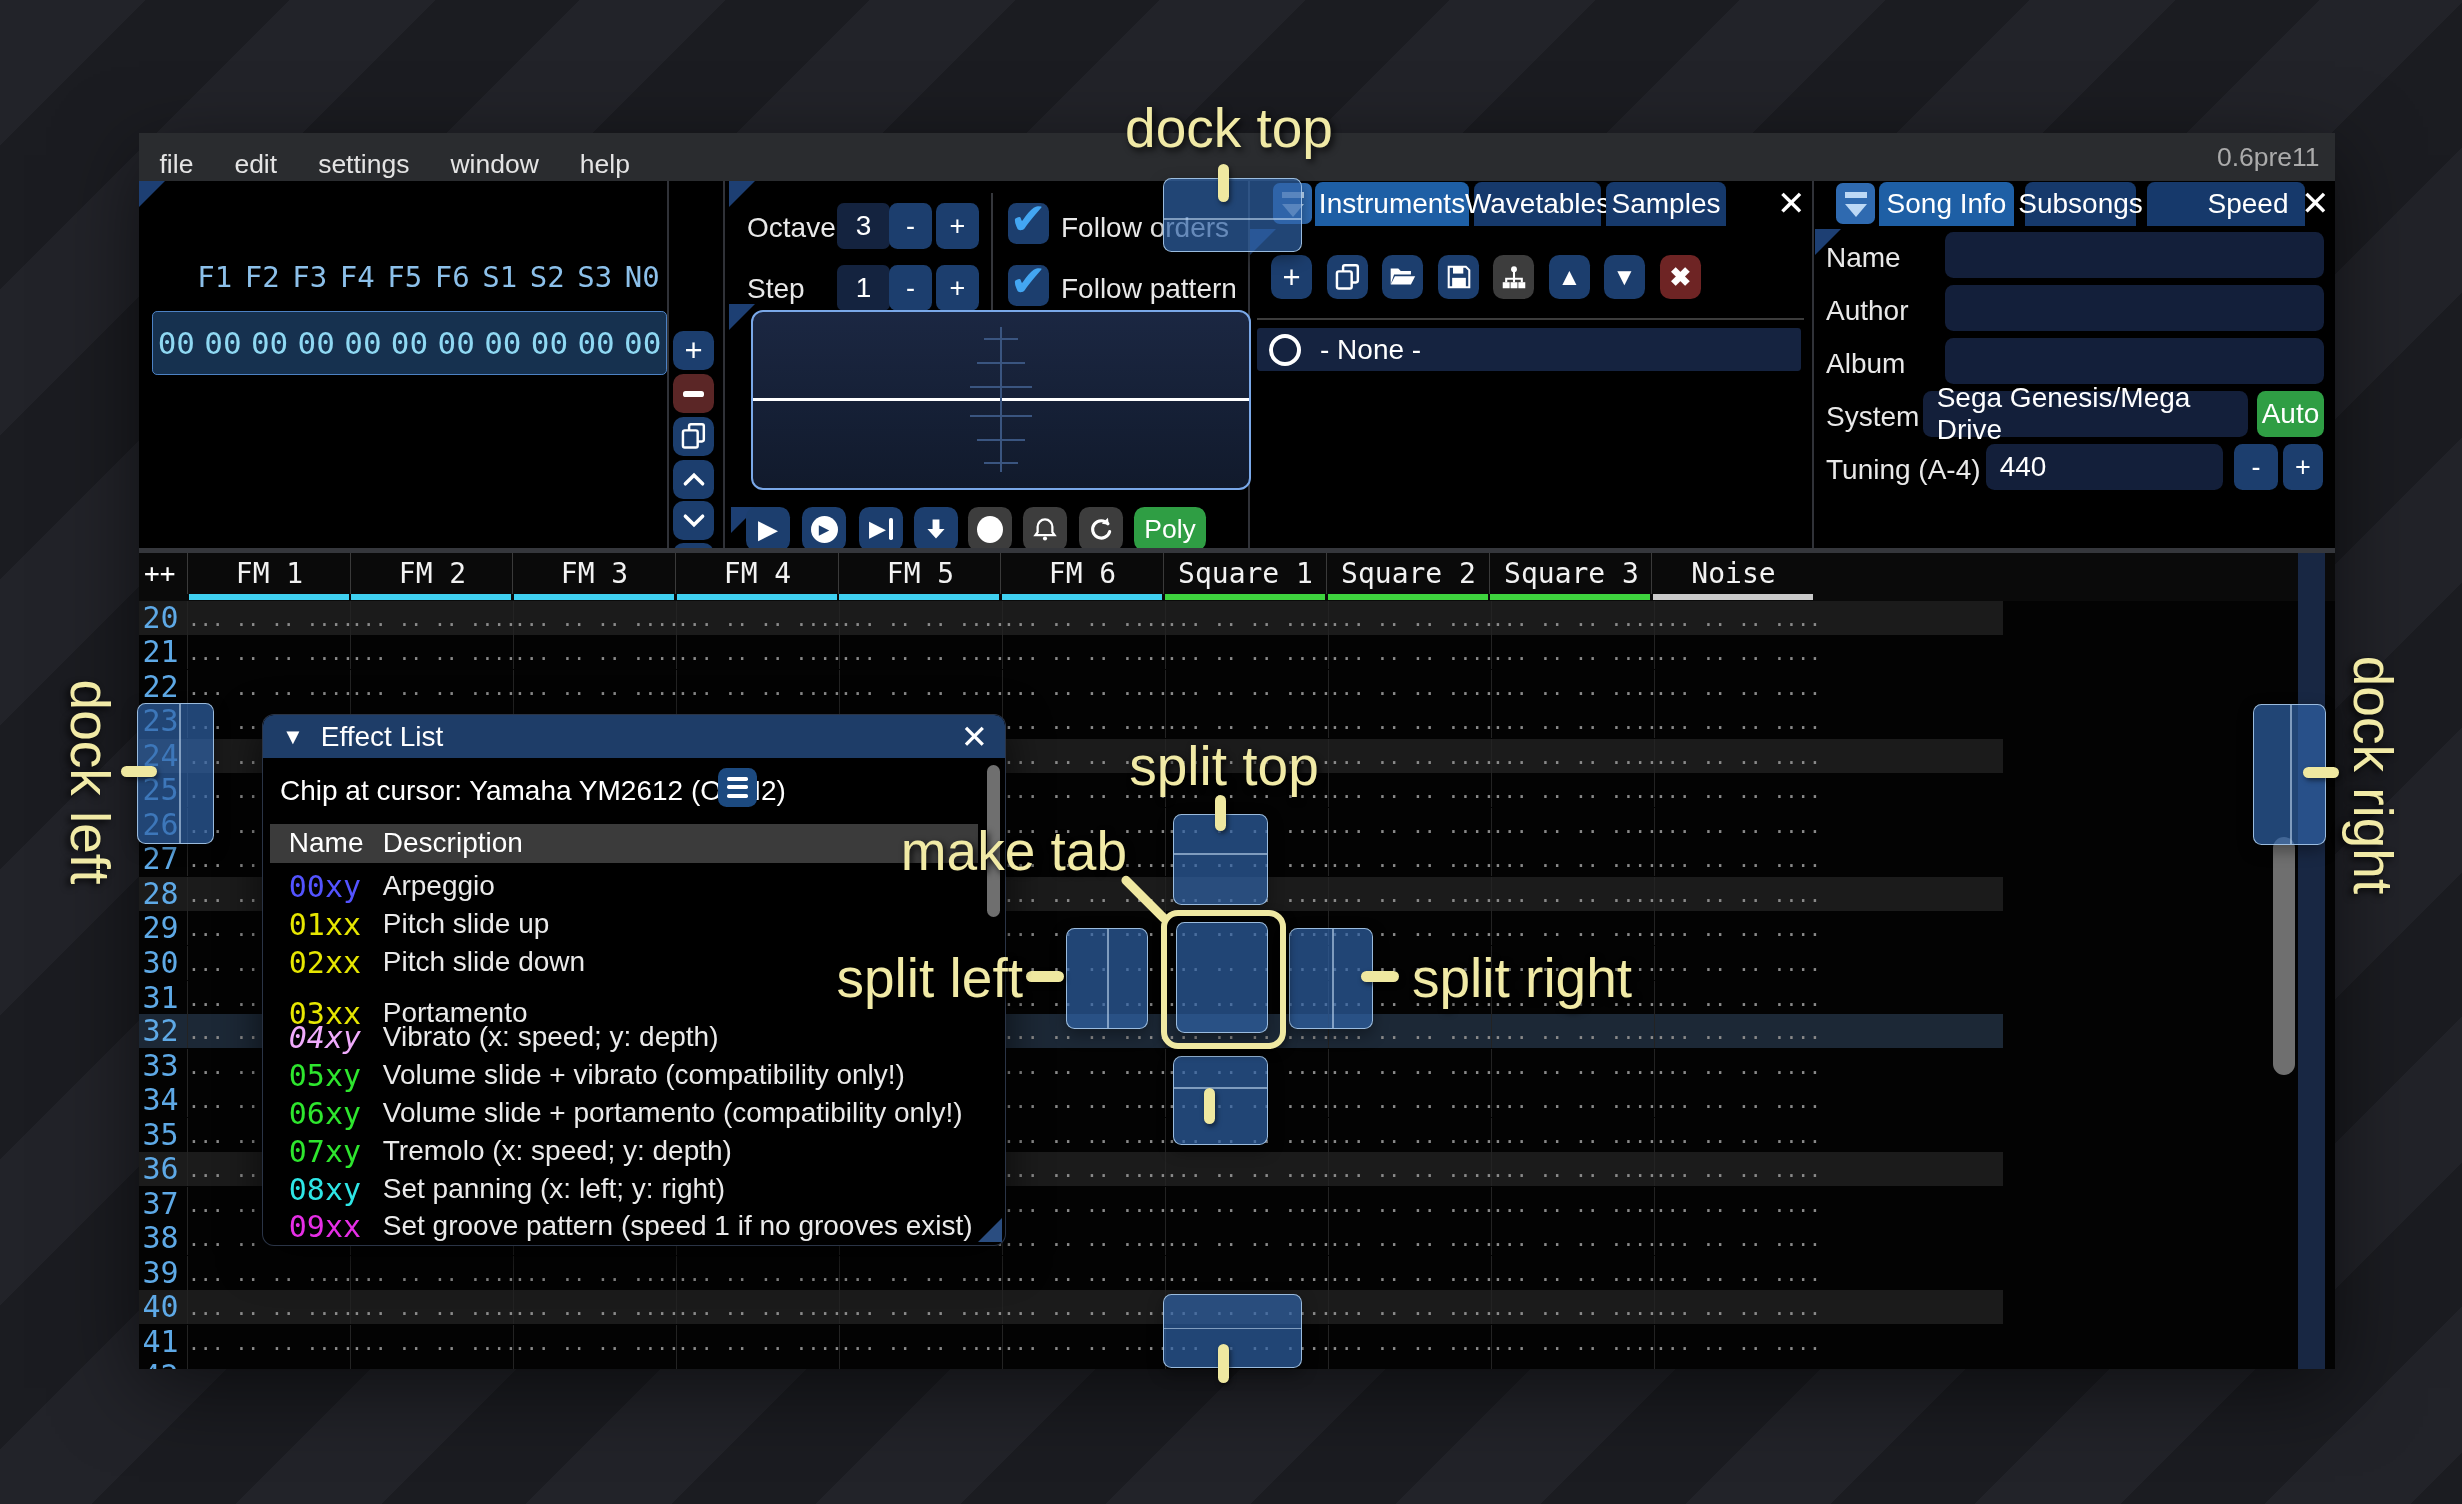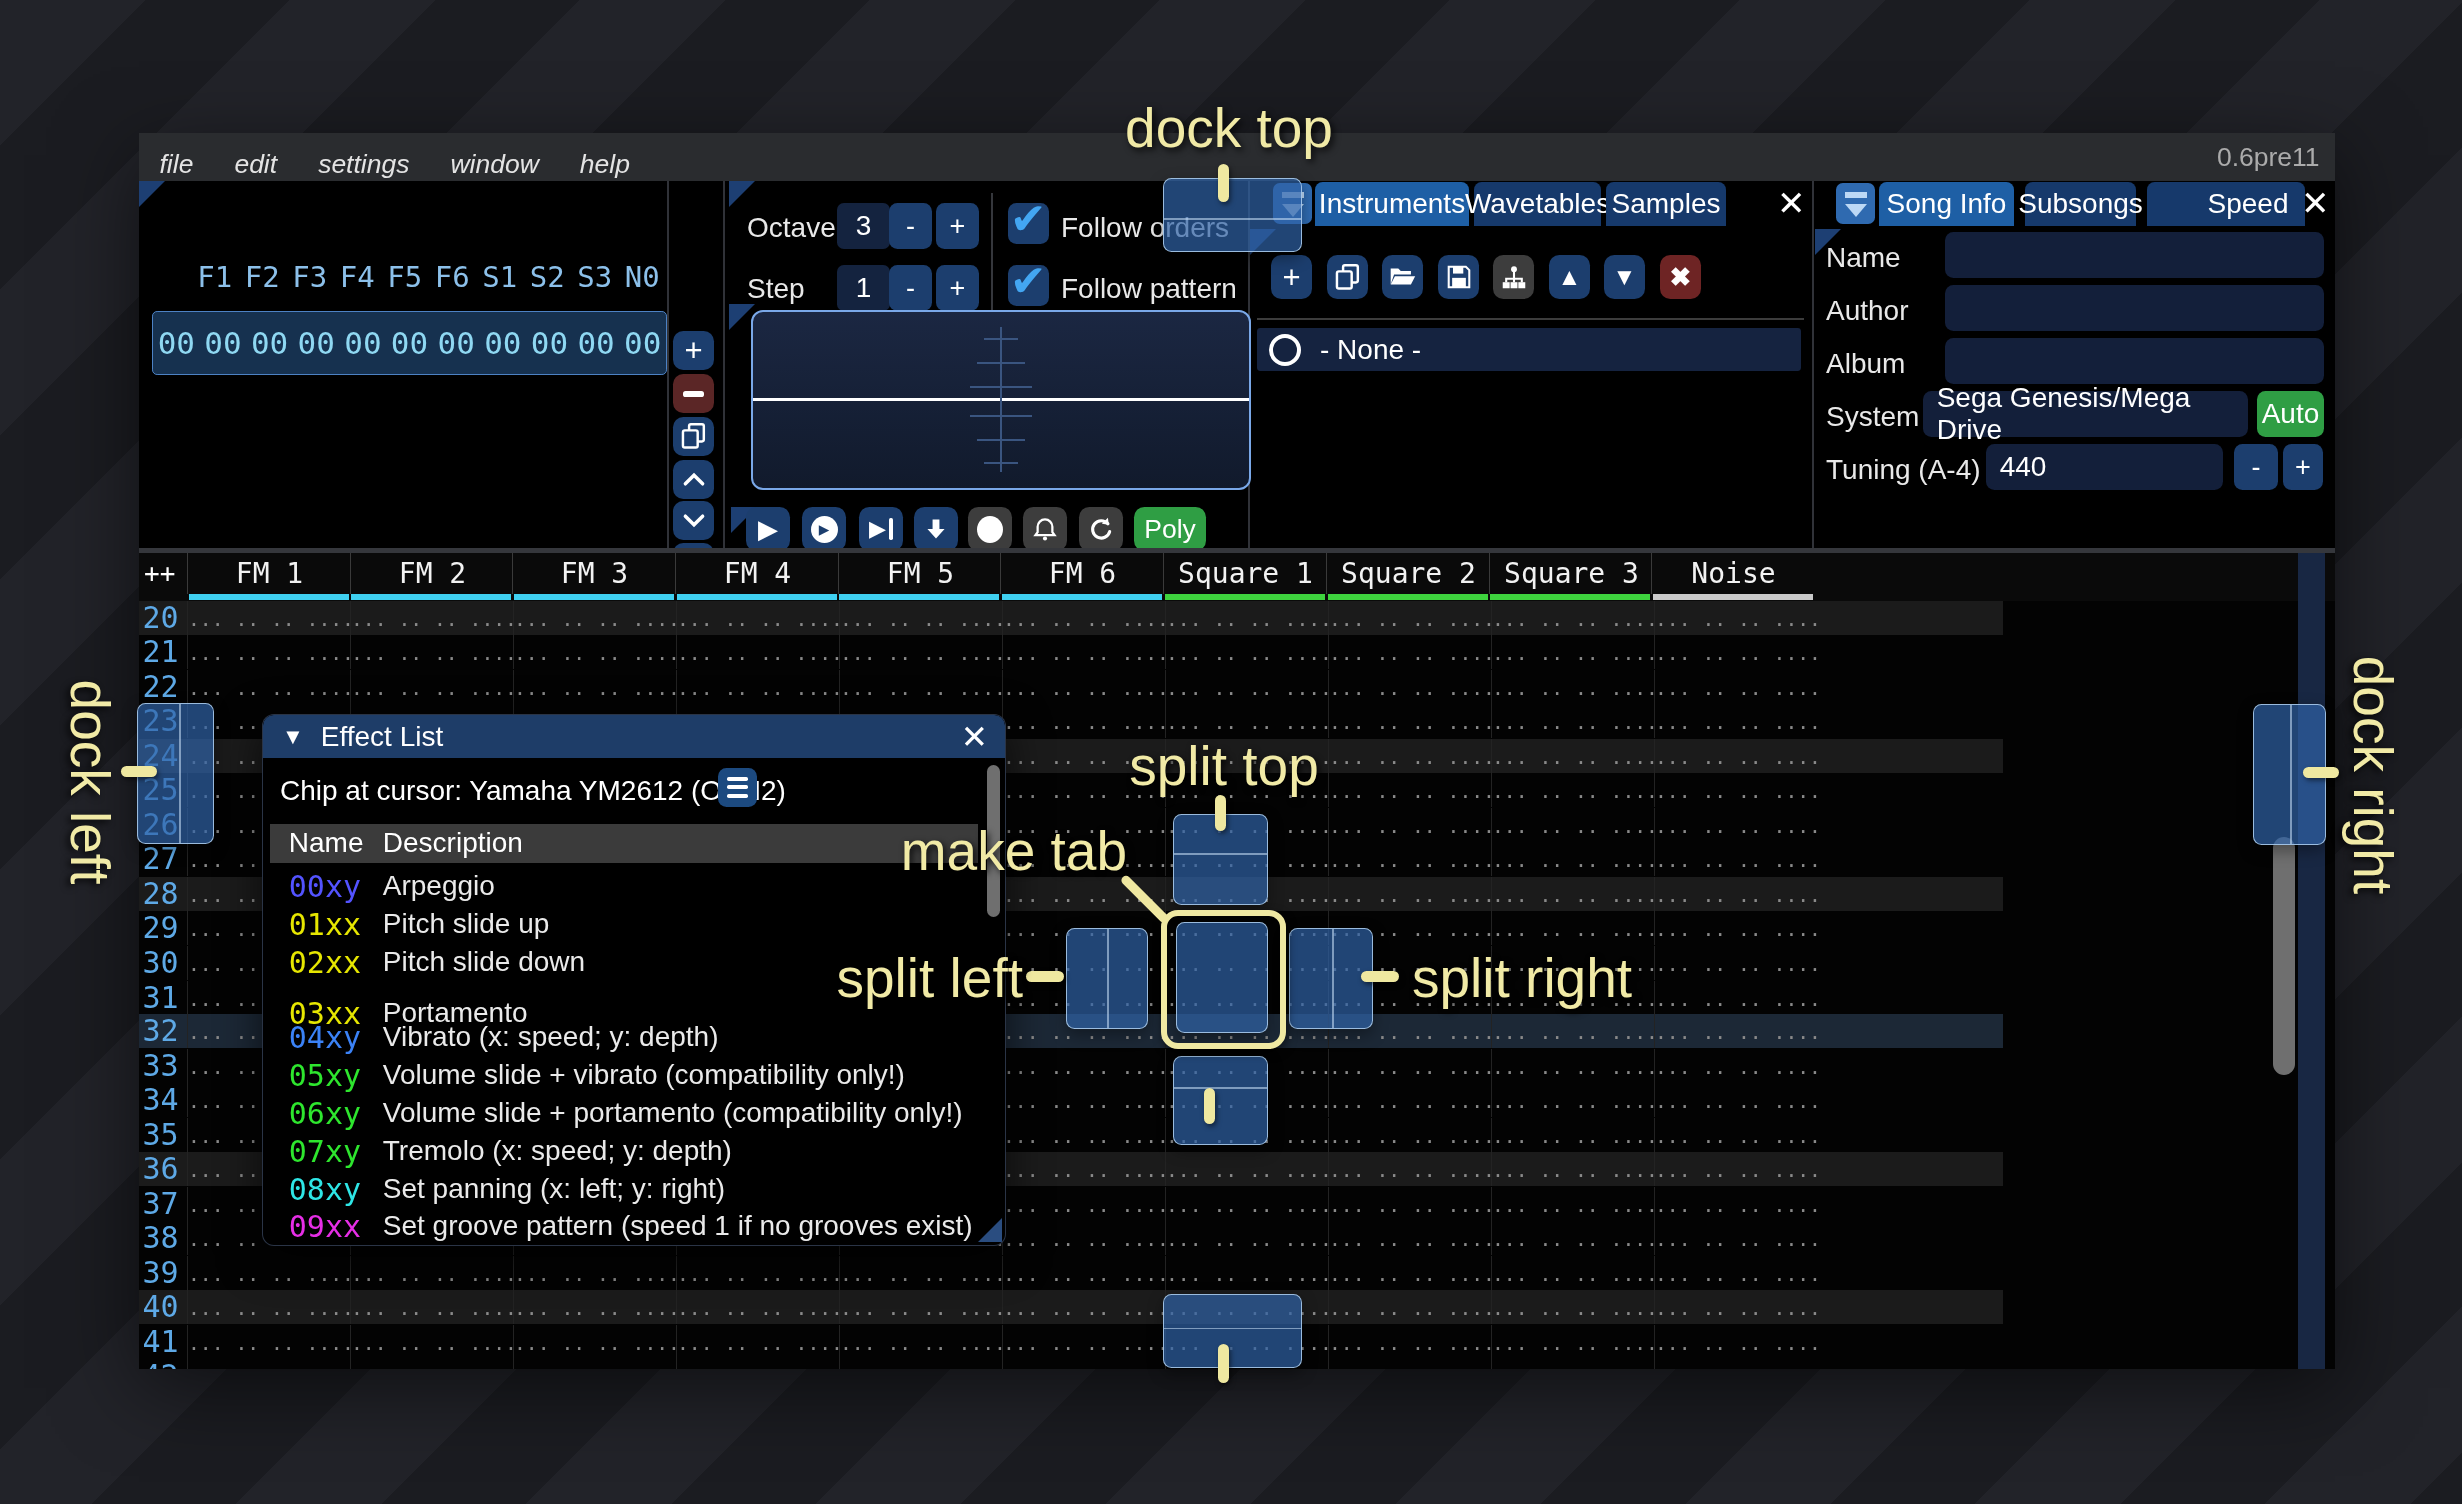--- a/index.html
+++ b/index.html
@@ -5,21 +5,21 @@
   html,body{margin:0;padding:0;background:#1d1e22;}
   #screen{position:relative;width:2462px;height:1505px;overflow:hidden;
     font-family:"Liberation Sans",sans-serif;
     background:repeating-linear-gradient(135deg,#222329 0 103px,#1b1c21 103px 205px);}
   .abs{position:absolute;}
   
   #window{position:absolute;left:139px;top:133px;width:2196px;height:1235px;background:#000;
     box-shadow:0 20.5px 77px rgba(0,0,0,.55);z-index:1;}
   #menubar{position:absolute;left:0;top:0;width:100%;height:48px;background:#2a2c2f;
     display:flex;align-items:center;color:#e4e4e4;font-size:26.5px;}
-  .menu-item{padding:0 20.5px;height:35px;line-height:48px;cursor:default;font-style:italic;}
+  .menu-item{padding:0 20.5px;height:35px;line-height:48px;cursor:default;}
   #version{position:absolute;right:15.4px;top:0;height:48px;line-height:48px;color:#ababab;font-size:26.5px;}
   .vsep{position:absolute;top:48px;height:367px;width:1.7px;background:#303238;}
   .corner{position:absolute;width:0;height:0;border-top:26px solid #1d3f73;border-right:26px solid transparent;}
   
   #orders-header{position:absolute;left:52px;top:127px;width:475px;height:34px;display:flex;}
   #orders-header div{flex:1;text-align:center;font-family:"DejaVu Sans Mono",monospace;font-size:29px;color:#8cc0ea;}
   #orders-row{position:absolute;left:13px;top:178px;width:513px;height:62px;background:#16314f;
     border:1.7px solid #4d82c4;border-radius:5.1px;display:flex;align-items:center;}
   #orders-row .oidx{width:39px;text-align:center;}
   #orders-row div{flex:1;text-align:center;font-family:"DejaVu Sans Mono",monospace;font-size:31px;color:#8fd8f2;}
@@ -742,21 +742,21 @@
           </div>
           <div class="fxrow" style="top: 228px;">
             <div class="code" style="color: rgb(230, 230, 0);">02xx</div>
             <div class="desc">Pitch slide down</div>
           </div>
           <div class="fxrow" style="top: 266px; margin-top: 13px;">
             <div class="code" style="color: rgb(230, 230, 0);">03xx</div>
             <div class="desc">Portamento</div>
           </div>
           <div class="fxrow" style="top: 303px;">
-            <div class="code" style="color: #3b82f6;">04xy</div>
+            <div class="code" style="color: #f0abfc; font-style: italic;">04xy</div>
             <div class="desc">Vibrato (x: speed; y: depth)</div>
           </div>
           <div class="fxrow" style="top: 341px;">
             <div class="code" style="color: rgb(46, 230, 46);">05xy</div>
             <div class="desc">Volume slide + vibrato (compatibility only!)</div>
           </div>
           <div class="fxrow" style="top: 379px;">
             <div class="code" style="color: rgb(46, 230, 46);">06xy</div>
             <div class="desc">Volume slide + portamento (compatibility only!)</div>
           </div>

